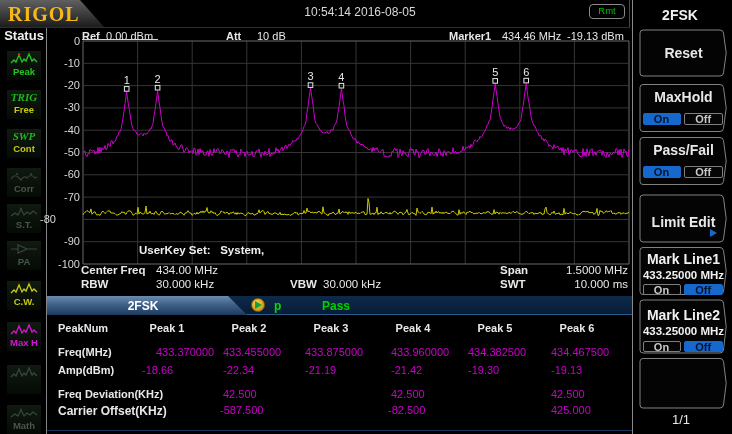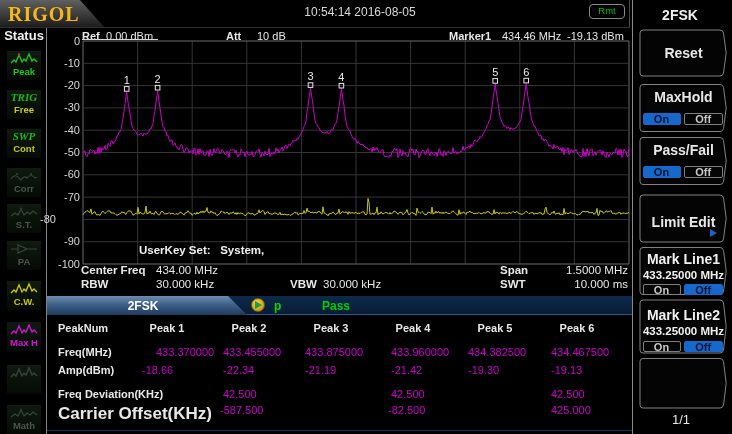--- a/index.html
+++ b/index.html
@@ -160,21 +160,21 @@
 <div style="position:absolute;left:58px;top:322px;font-size:11px;font-weight:bold;color:#e8e8e8;">PeakNum</div>
 <div style="position:absolute;left:122px;top:322px;width:90px;text-align:center;font-size:11px;font-weight:bold;color:#e8e8e8;">Peak 1</div>
 <div style="position:absolute;left:204px;top:322px;width:90px;text-align:center;font-size:11px;font-weight:bold;color:#e8e8e8;">Peak 2</div>
 <div style="position:absolute;left:286px;top:322px;width:90px;text-align:center;font-size:11px;font-weight:bold;color:#e8e8e8;">Peak 3</div>
 <div style="position:absolute;left:368px;top:322px;width:90px;text-align:center;font-size:11px;font-weight:bold;color:#e8e8e8;">Peak 4</div>
 <div style="position:absolute;left:450px;top:322px;width:90px;text-align:center;font-size:11px;font-weight:bold;color:#e8e8e8;">Peak 5</div>
 <div style="position:absolute;left:532px;top:322px;width:90px;text-align:center;font-size:11px;font-weight:bold;color:#e8e8e8;">Peak 6</div>
 <div style="position:absolute;left:58px;top:346px;font-size:11px;font-weight:bold;color:#e8e8e8;">Freq(MHz)</div>
 <div style="position:absolute;left:58px;top:364px;font-size:11px;font-weight:bold;color:#e8e8e8;">Amp(dBm)</div>
 <div style="position:absolute;left:58px;top:388px;font-size:11px;font-weight:bold;color:#e8e8e8;">Freq Deviation(KHz)</div>
-<div style="position:absolute;left:58px;top:403.5px;font-size:17px;font-weight:bold;color:#e8e8e8;">Carrier Offset(KHz)</div>
+<div style="position:absolute;left:58px;top:403.5px;font-size:12px;font-weight:bold;color:#e8e8e8;">Carrier Offset(KHz)</div>
 <div style="position:absolute;left:142px;top:346px;font-size:11px;font-weight:normal;color:#cc00cc;margin-left:14px;">433.370000</div>
 <div style="position:absolute;left:142px;top:364px;font-size:11px;font-weight:normal;color:#cc00cc;">-18.66</div>
 <div style="position:absolute;left:223px;top:346px;font-size:11px;font-weight:normal;color:#cc00cc;">433.455000</div>
 <div style="position:absolute;left:223px;top:364px;font-size:11px;font-weight:normal;color:#cc00cc;">-22.34</div>
 <div style="position:absolute;left:223px;top:388px;font-size:11px;font-weight:normal;color:#cc00cc;">42.500</div>
 <div style="position:absolute;left:220px;top:403.5px;font-size:11px;font-weight:normal;color:#cc00cc;">-587.500</div>
 <div style="position:absolute;left:305px;top:346px;font-size:11px;font-weight:normal;color:#cc00cc;">433.875000</div>
 <div style="position:absolute;left:305px;top:364px;font-size:11px;font-weight:normal;color:#cc00cc;">-21.19</div>
 <div style="position:absolute;left:391px;top:346px;font-size:11px;font-weight:normal;color:#cc00cc;">433.960000</div>
 <div style="position:absolute;left:391px;top:364px;font-size:11px;font-weight:normal;color:#cc00cc;">-21.42</div>

